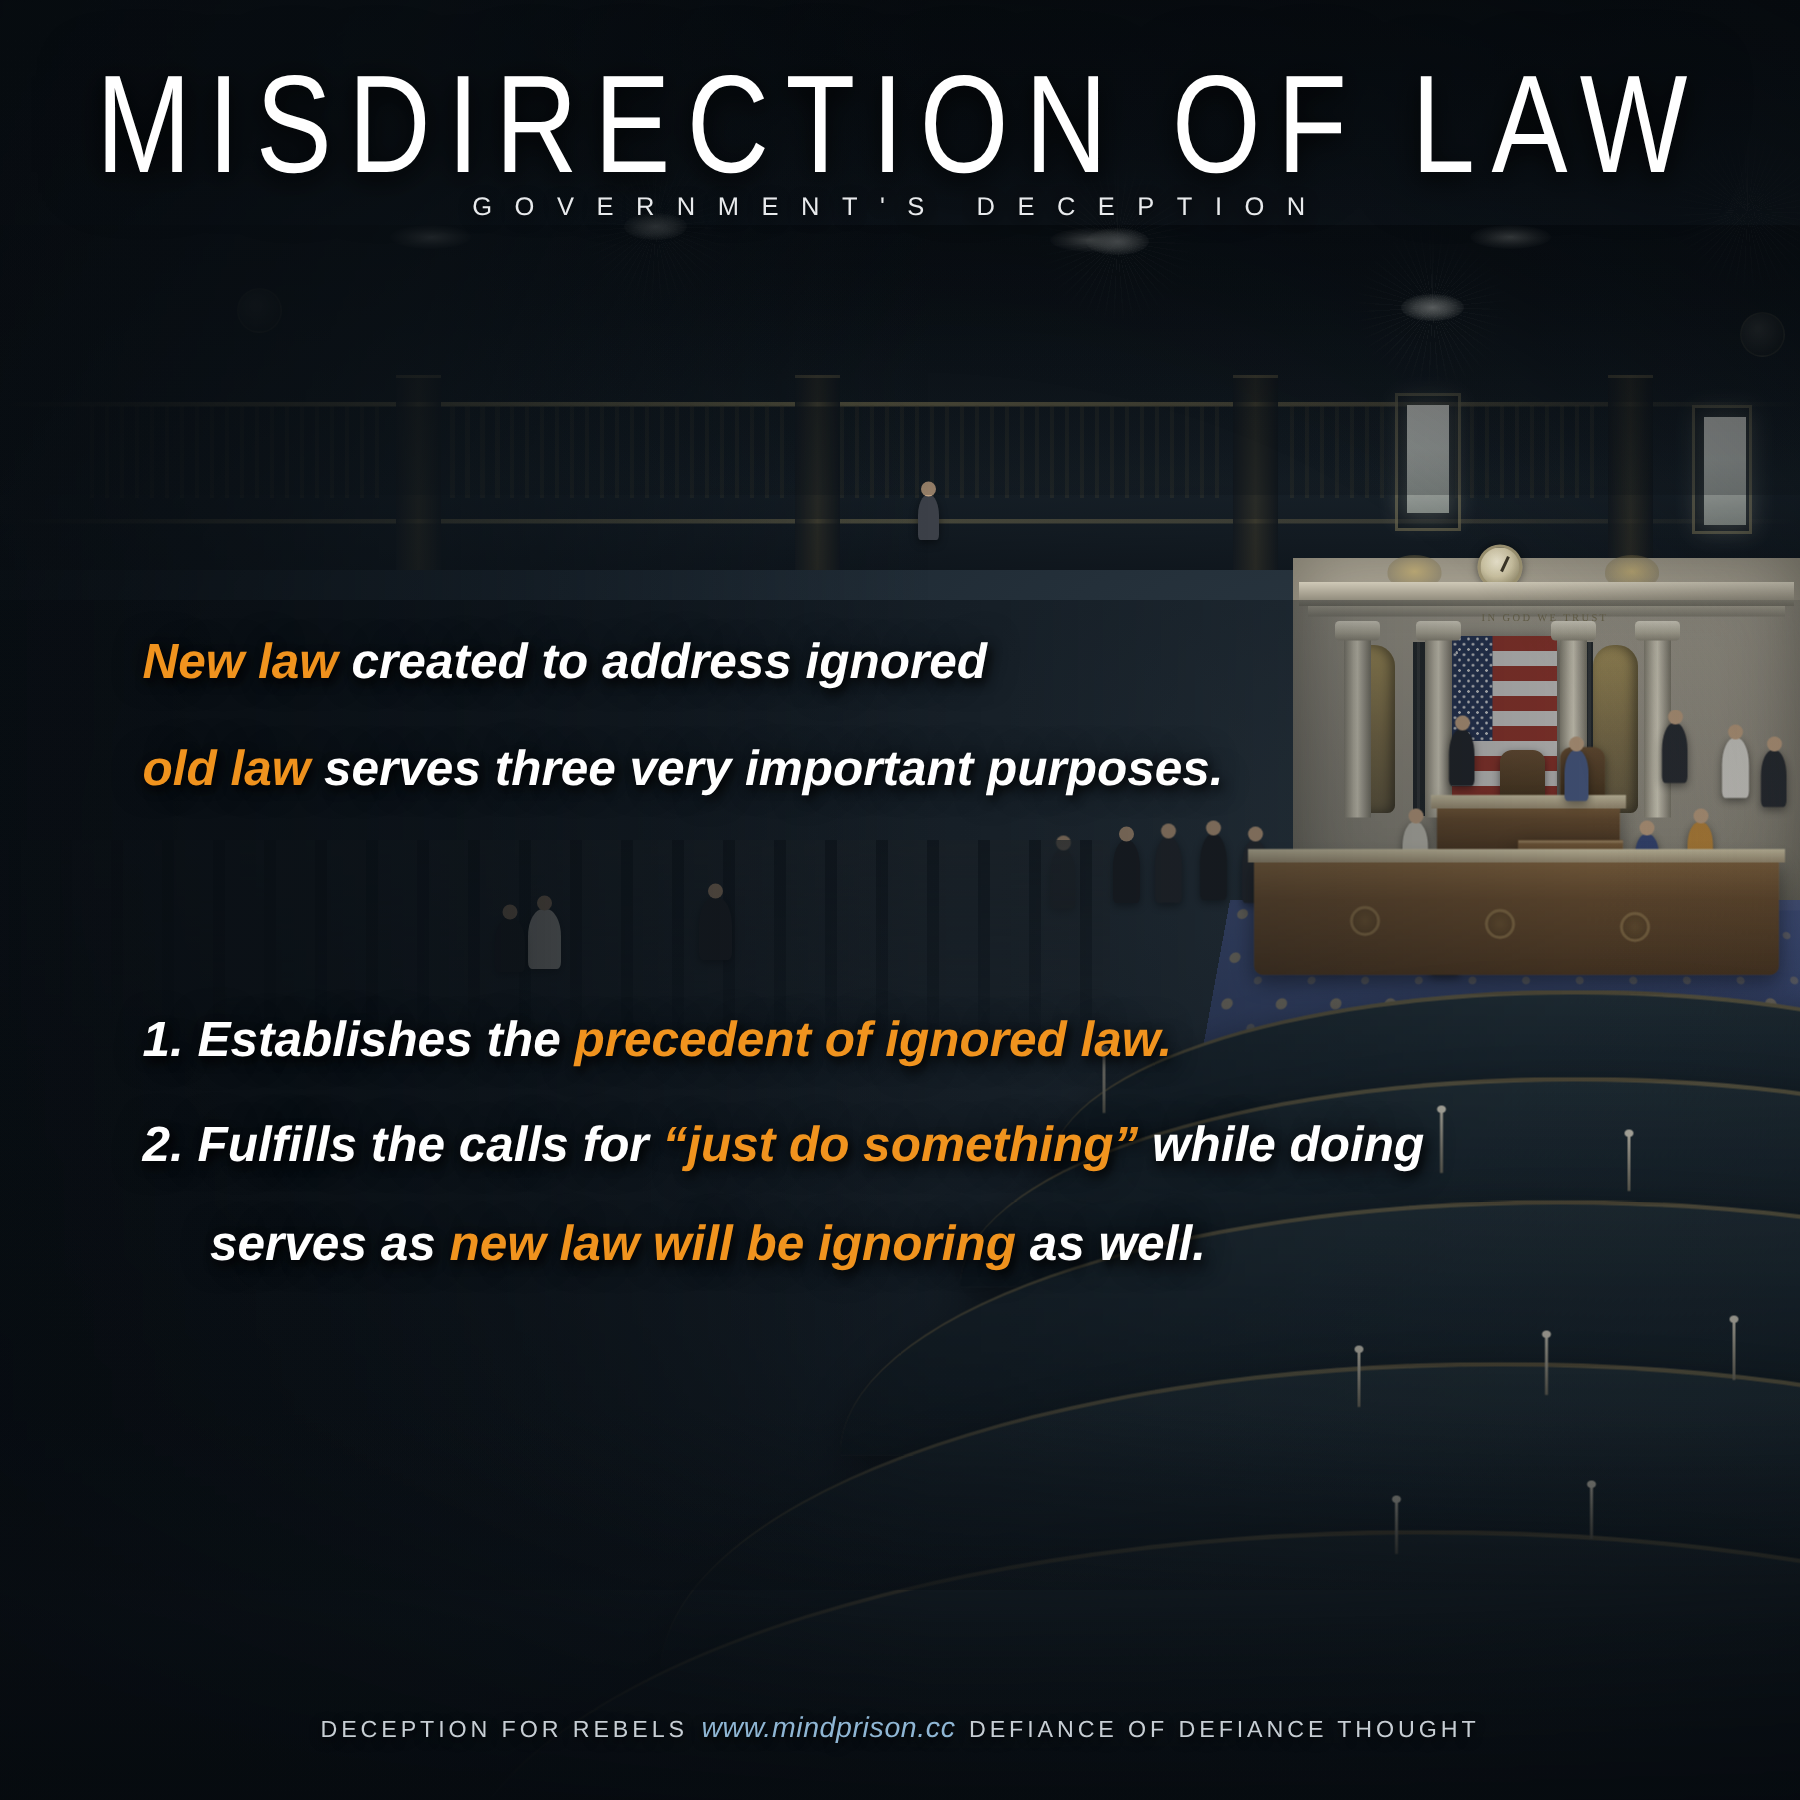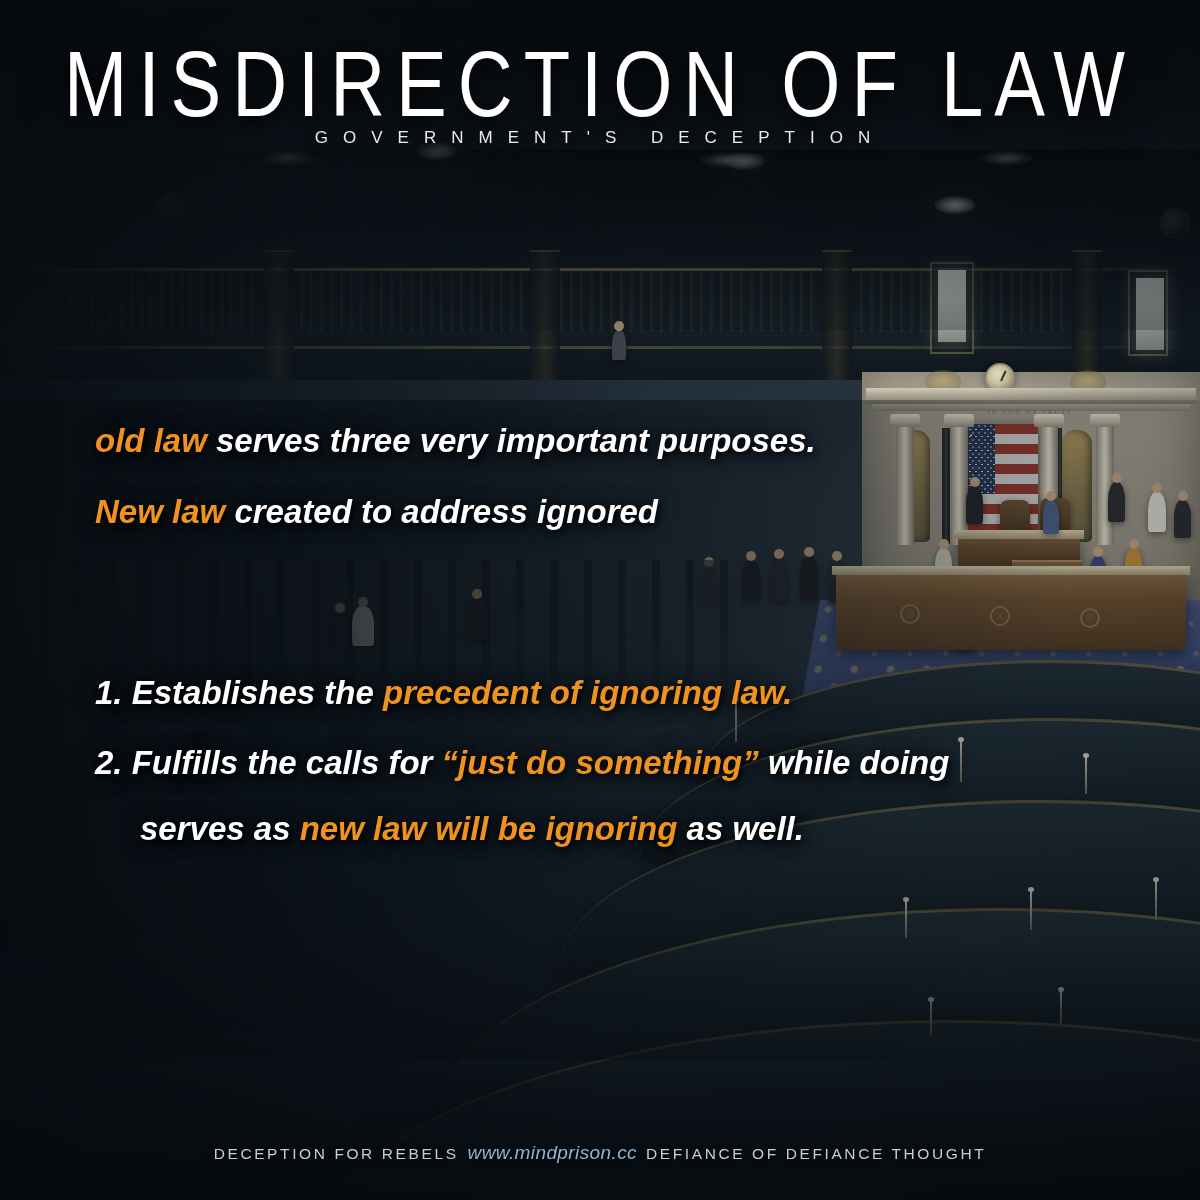--- a/index.html
+++ b/index.html
@@ -443,28 +443,28 @@
     <div class="botdark"></div>
     <div class="vig"></div>
   </div>
 
   <div class="content">
 
     <div class="title">MISDIRECTION OF LAW</div>
     <div class="subtitle">GOVERNMENT'S DECEPTION</div>
 
     <div class="body">
+      <div class="intro-line"><span class="hl">New law</span><span> created to address ignored</span></div>
       <div class="intro-line"><span class="hl">old law</span><span> serves three very important purposes.</span></div>
-      <div class="intro-line"><span class="hl">New law</span><span> created to address ignored</span></div>
     </div>
 
     <div class="list">
 
       <div class="item">
-        <span class="num">1.</span><span> Establishes the </span><span class="hl">precedent of ignoring law.</span>
+        <span class="num">1.</span><span> Establishes the </span><span class="hl">precedent of ignored law.</span>
       </div>
 
       <div class="item">
         <span class="num">2.</span><span> Fulfills the calls for </span><span class="hl">“just do something”</span><span> while doing</span>
         <span class="l2"><span>serves as </span><span class="hl">new law will be ignoring</span><span> as well.</span></span>
       </div>
 
 
     </div>
 

